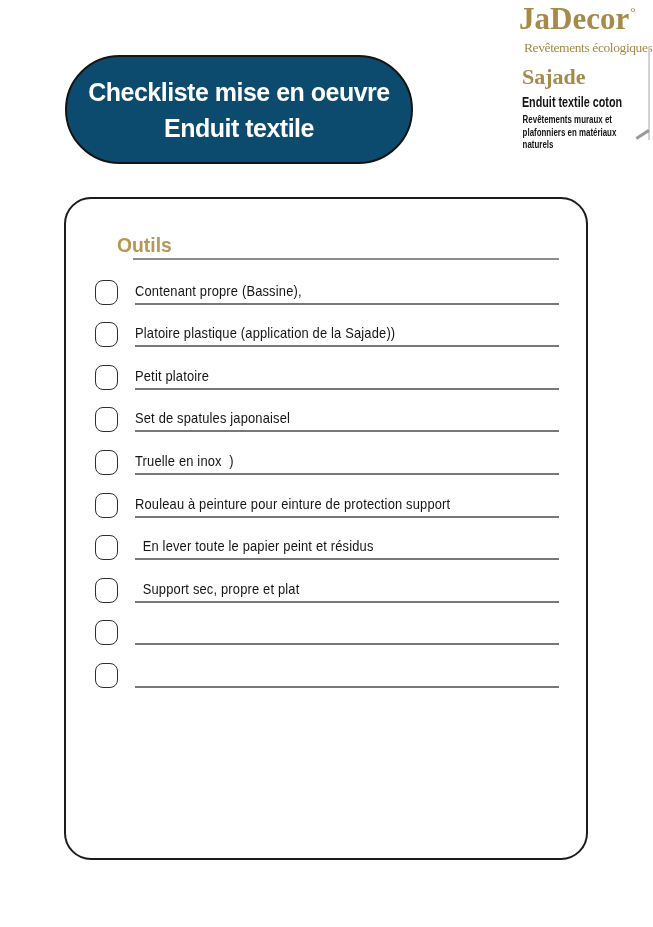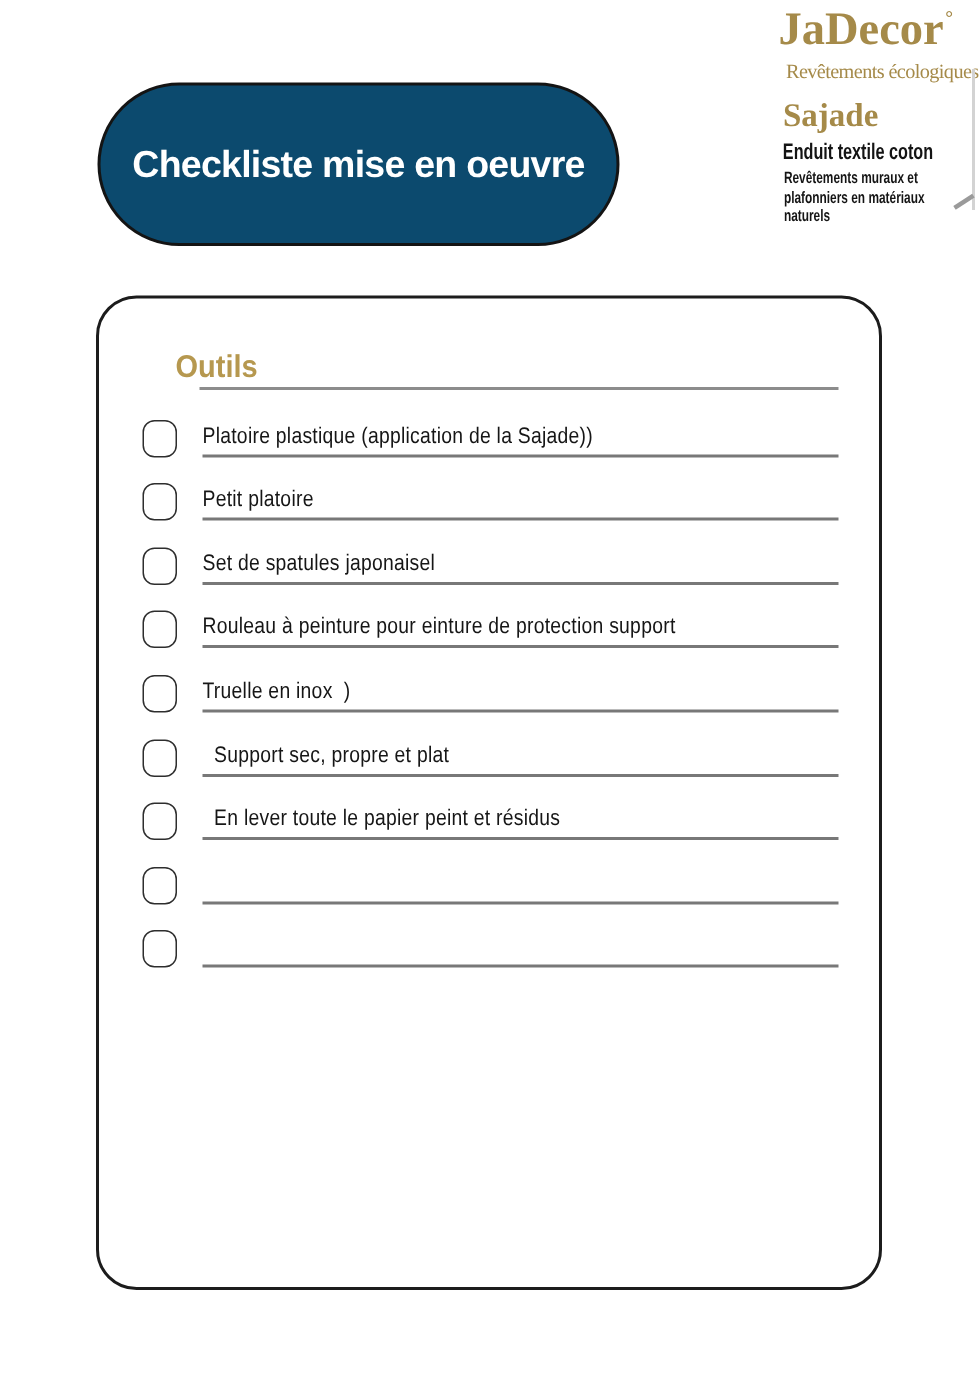--- a/index.html
+++ b/index.html
@@ -84,20 +84,21 @@
     font-size:21px;font-weight:700;color:#b6984f;padding-bottom:6px;
     padding-left:3px;letter-spacing:0;transform:scaleX(0.92);
   }
   .row.indent .label{padding-left:9px;}
 </style>
 </head>
 <body>
 
 <div class="pill">
   <div class="pline">Checkliste mise en oeuvre</div>
+  <div class="pline">Enduit textile</div>
 </div>
 
 <div class="brand">
   <div class="brand-logo"><span>JaDecor</span><span class="mark">°</span></div>
   <div class="brand-tagline">Revêtements écologiques</div>
   <div class="brand-product">Sajade</div>
   <div class="brand-sub">Enduit textile coton</div>
   <div class="brand-desc">
     <div>Revêtements muraux et</div>
     <div>plafonniers en matériaux</div>
@@ -108,57 +109,63 @@
 <div class="corner-tick"></div>
 
 <div class="card"></div>
 <div class="section-heading">Outils</div>
 <div class="section-underline"></div>
 
 <div class="rows">
   <div class="row">
     <span class="cb"></span>
     <span class="entry">
+        <span class="label">Contenant propre (Bassine),</span>
+      </span>
+  </div>
+  <div class="row">
+    <span class="cb"></span>
+    <span class="entry">
         <span class="label">Platoire plastique (application de la Sajade))</span>
       </span>
   </div>
   <div class="row">
     <span class="cb"></span>
     <span class="entry">
         <span class="label">Petit platoire</span>
       </span>
   </div>
   <div class="row">
     <span class="cb"></span>
     <span class="entry">
         <span class="label">Set de spatules japonaisel</span>
       </span>
   </div>
   <div class="row">
     <span class="cb"></span>
     <span class="entry">
-        <span class="label">Rouleau à peinture pour einture de protection support</span>
+        <span class="label">Truelle en inox  )</span>
       </span>
   </div>
   <div class="row">
     <span class="cb"></span>
     <span class="entry">
-        <span class="label">Truelle en inox  )</span>
+        <span class="label">Rouleau à peinture pour einture de protection support</span>
+      </span>
+  </div>
+  <div class="row indent">
+    <span class="cb"></span>
+    <span class="entry">
+        <span class="label">En lever toute le papier peint et résidus</span>
       </span>
   </div>
   <div class="row indent">
     <span class="cb"></span>
     <span class="entry">
         <span class="label">Support sec, propre et plat</span>
-      </span>
-  </div>
-  <div class="row indent">
-    <span class="cb"></span>
-    <span class="entry">
-        <span class="label">En lever toute le papier peint et résidus</span>
       </span>
   </div>
   <div class="row">
     <span class="cb"></span>
     <span class="entry">
         <span class="label"></span>
       </span>
   </div>
   <div class="row">
     <span class="cb"></span>

